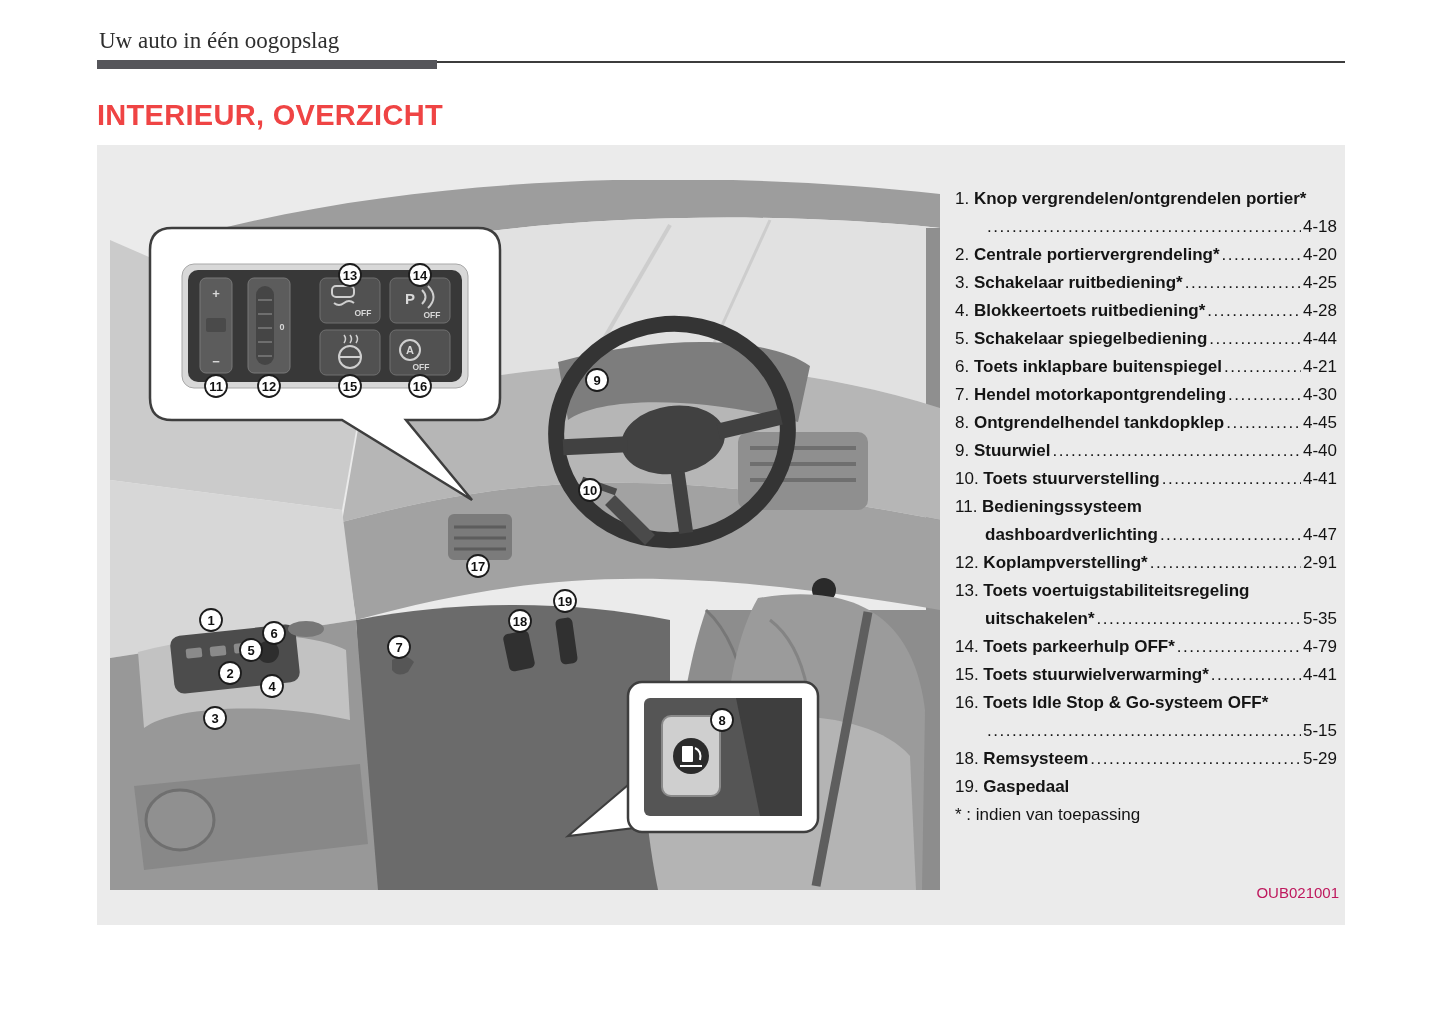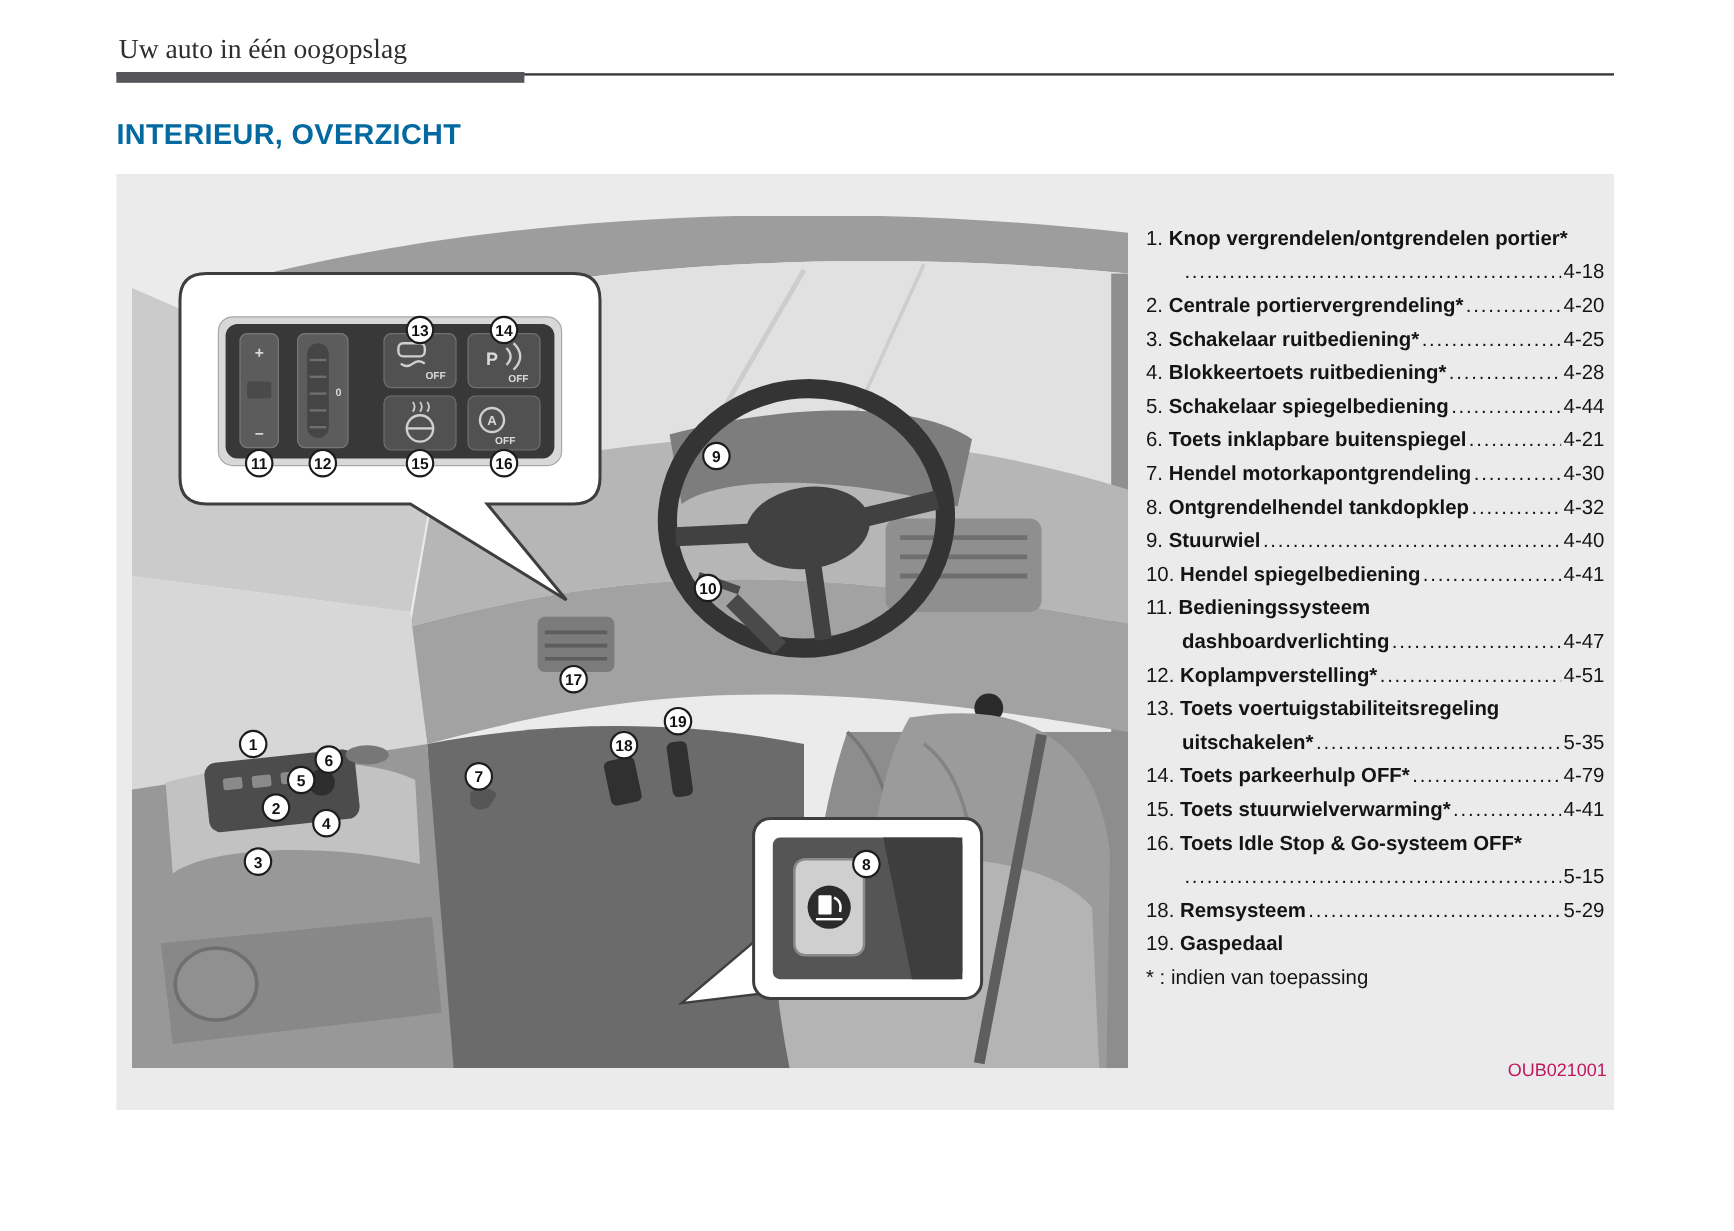--- a/index.html
+++ b/index.html
@@ -10,21 +10,21 @@
   
   .header { position:absolute; left:97px; top:28px; width:1248px; }
   .chapter {
     font-family:"Liberation Serif", serif; font-weight:normal;
     font-size:23px; color:#2e2e2e; margin:0 0 7px 2px;
   }
   .rule { position:relative; height:2px; background:#3c3c3c; }
   .rule-bar { position:absolute; left:0; top:-1px; width:340px; height:9px; background:#55555a; }
   .section-title {
     position:absolute; left:97px; top:99px; margin:0;
-    font-size:24px; font-weight:bold; color:#0369a1; letter-spacing:0.3px;text-align:center;
+    font-size:29px; font-weight:bold; color:#ef4444; letter-spacing:0.3px;text-align:center;
   }
   
   .figure { position:absolute; left:97px; top:145px; width:1248px; height:780px; background:#ebebeb; }
   .illustration { position:absolute; left:13px; top:35px; }
   .figcode { position:absolute; right:6px; bottom:24px; font-size:15px; color:#be185d; }
   
   .legend { position:absolute; left:858px; top:40px; width:382px; font-size:17px; line-height:28px; color:#141414; }
   .lline { display:flex; align-items:baseline; height:28px; }
   .num { white-space:pre; }
   .txt { white-space:nowrap;font-weight:bold; }
@@ -334,56 +334,56 @@
             <span class="txt">Hendel motorkapontgrendeling</span>
             <span class="dots"></span>
             <span class="pg">4-30</span>
           </div>
         </div>
         <div>
           <div class="lline">
             <span class="num">8.&nbsp;</span>
             <span class="txt">Ontgrendelhendel tankdopklep</span>
             <span class="dots"></span>
-            <span class="pg">4-32</span>
+            <span class="pg">4-45</span>
           </div>
         </div>
         <div>
           <div class="lline">
             <span class="num">9.&nbsp;</span>
             <span class="txt">Stuurwiel</span>
             <span class="dots"></span>
             <span class="pg">4-40</span>
           </div>
         </div>
         <div>
           <div class="lline">
             <span class="num">10.&nbsp;</span>
-            <span class="txt">Hendel spiegelbediening</span>
+            <span class="txt">Toets stuurverstelling</span>
             <span class="dots"></span>
             <span class="pg">4-41</span>
           </div>
         </div>
         <div>
           <div class="lline">
             <span class="num">11.&nbsp;</span>
             <span class="txt">Bedieningssysteem</span>
           </div>
           <div class="lline indent">
             <span class="txt">dashboardverlichting</span>
             <span class="dots"></span>
             <span class="pg">4-47</span>
           </div>
         </div>
         <div>
           <div class="lline">
             <span class="num">12.&nbsp;</span>
             <span class="txt">Koplampverstelling*</span>
             <span class="dots"></span>
-            <span class="pg">4-51</span>
+            <span class="pg">2-91</span>
           </div>
         </div>
         <div>
           <div class="lline">
             <span class="num">13.&nbsp;</span>
             <span class="txt">Toets voertuigstabiliteitsregeling</span>
           </div>
           <div class="lline indent">
             <span class="txt">uitschakelen*</span>
             <span class="dots"></span>

